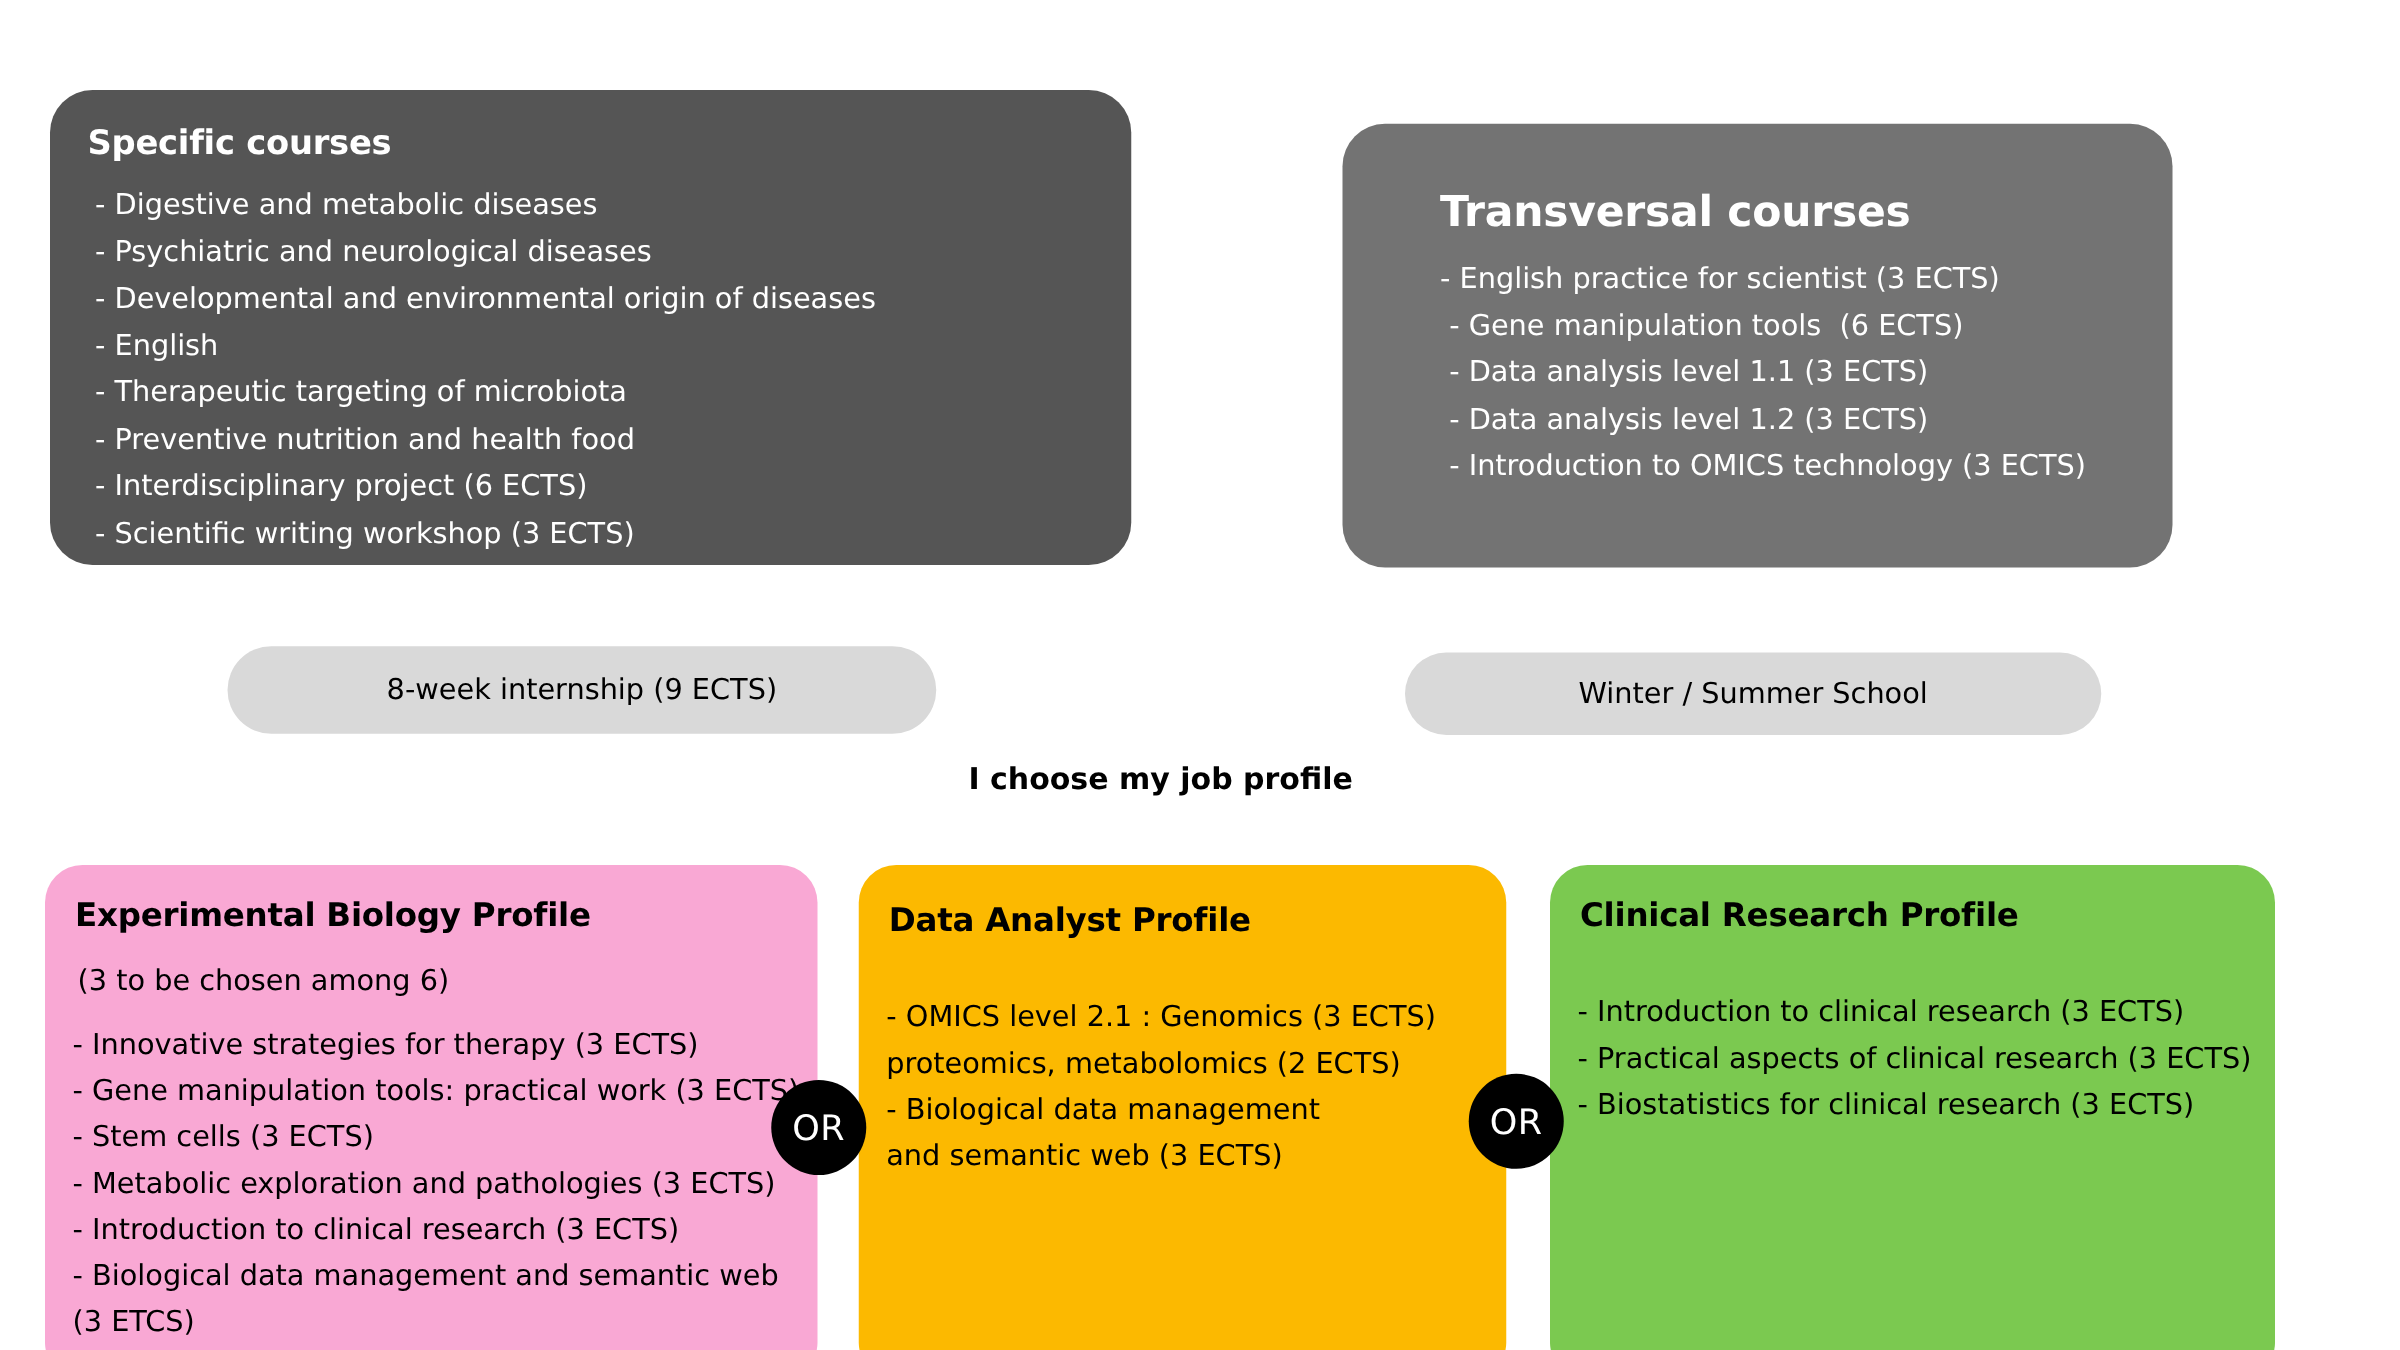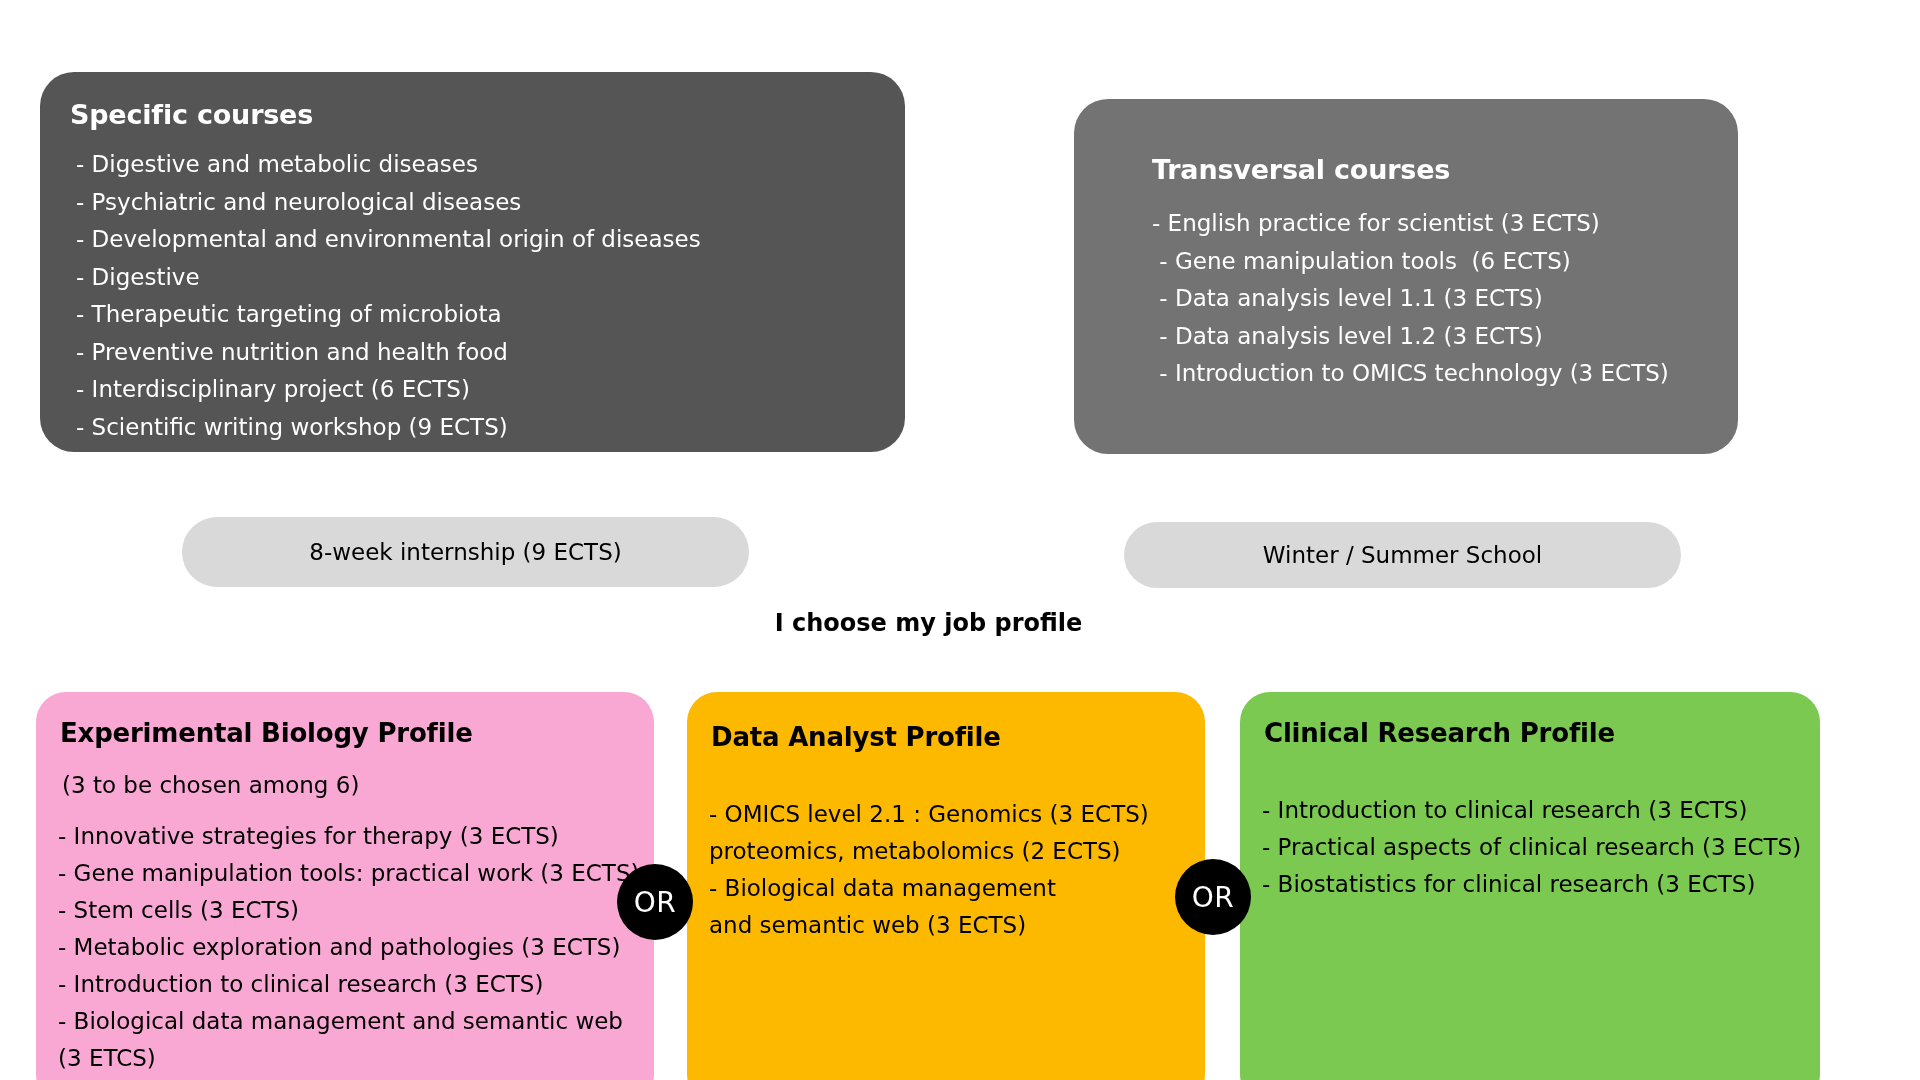--- a/index.html
+++ b/index.html
@@ -66,21 +66,21 @@
     left: 1074px;
     top: 55px;
     width: 664px;
     height: 355px;
     background: #737373;
     color: #ffffff;
     padding: 50px 0 0 0;
     border-radius: 34px;
   }
   .box-transversal .card-title {
-    font-size: 27px;
+    font-size: 34px;
     line-height: 34px;
     margin: 4px 0 18px 78px;
   }
   .box-transversal .card-list li {
     font-size: 23px;
     line-height: 37.5px;
     padding-left: 78px;
   }
 
   
@@ -195,25 +195,25 @@
 <body>
 
 <div id="canvas">
 
   <div class="card box-specific">
     <div class="card-title">Specific courses</div>
     <ul class="card-list">
       <li>- Digestive and metabolic diseases</li>
       <li>- Psychiatric and neurological diseases</li>
       <li>- Developmental and environmental origin of diseases</li>
-      <li>- Digestive</li>
+      <li>- English</li>
       <li>- Therapeutic targeting of microbiota</li>
       <li>- Preventive nutrition and health food</li>
       <li>- Interdisciplinary project (6 ECTS)</li>
-      <li>- Scientific writing workshop (9 ECTS)</li>
+      <li>- Scientific writing workshop (3 ECTS)</li>
     </ul>
   </div>
 
   <div class="card box-transversal">
     <div class="card-title">Transversal courses</div>
     <ul class="card-list">
       <li>- English practice for scientist (3 ECTS)</li>
       <li> - Gene manipulation tools  (6 ECTS)</li>
       <li> - Data analysis level 1.1 (3 ECTS)</li>
       <li> - Data analysis level 1.2 (3 ECTS)</li>

